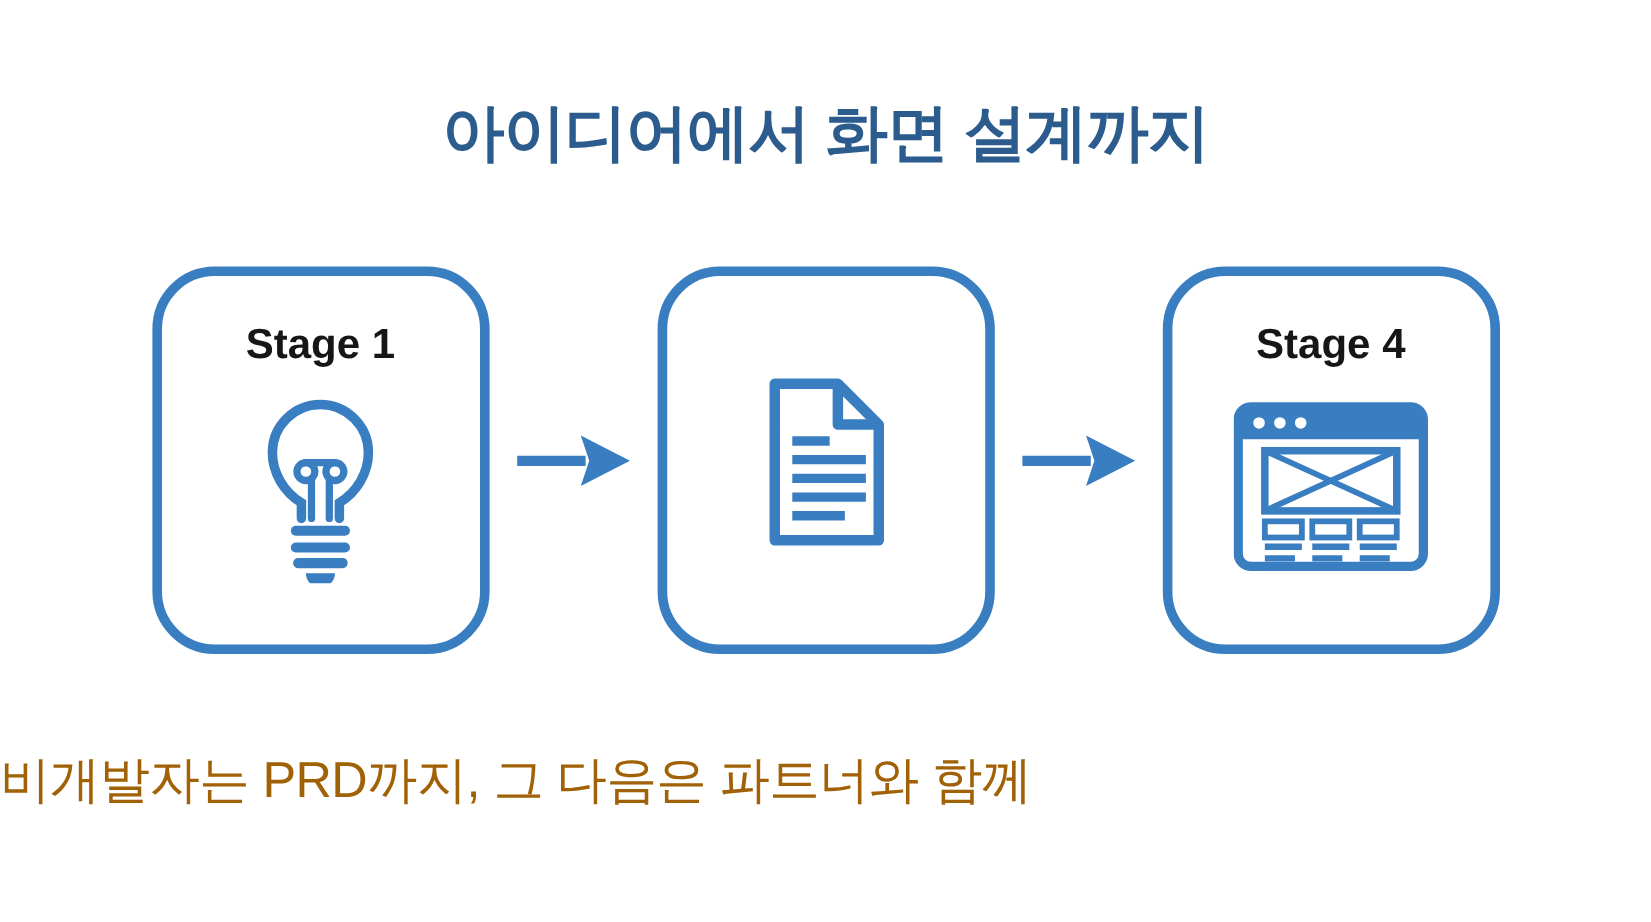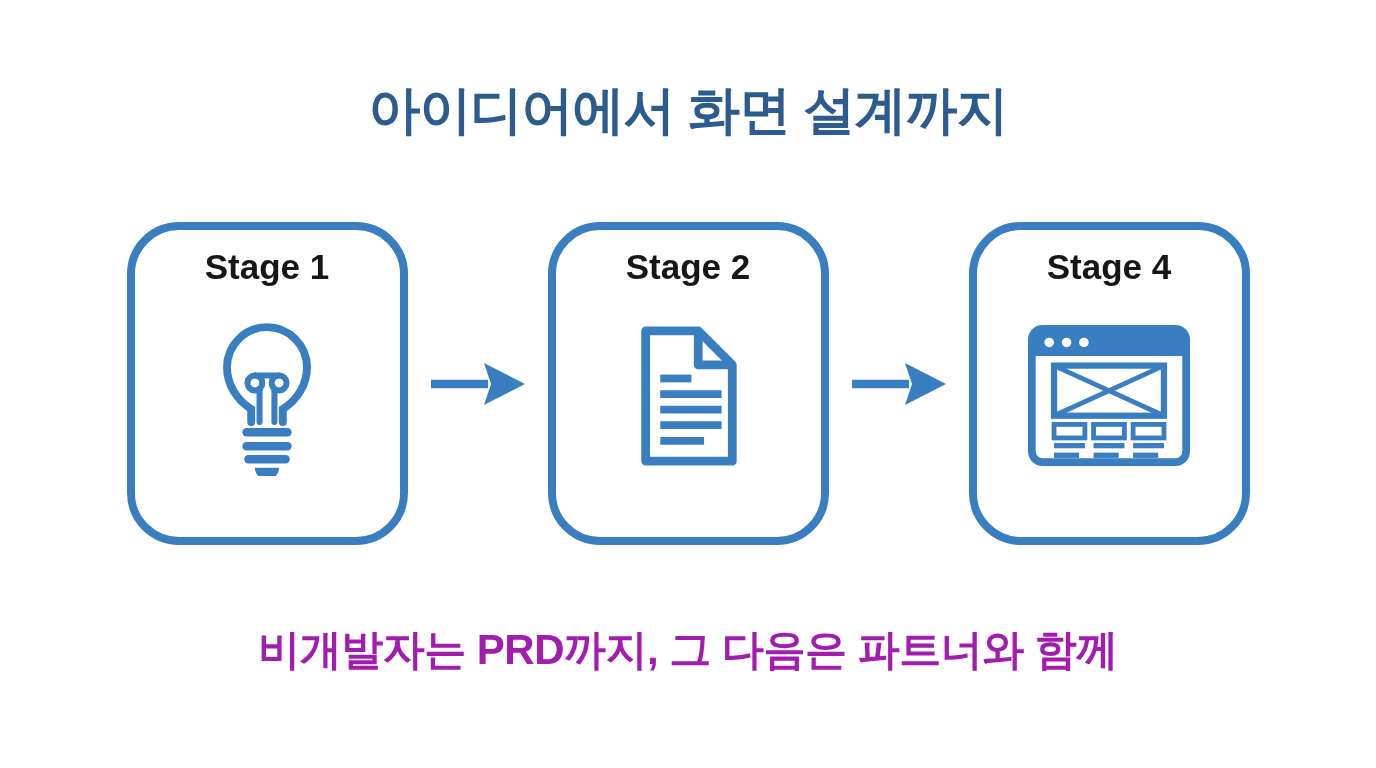--- a/index.html
+++ b/index.html
@@ -34,21 +34,21 @@
   }
   .stage-card {
     width: 281px;
     height: 323px;
     border: 8px solid #3a7ec2;
     border-radius: 52px;
     background: #ffffff;
     display: flex;
     flex-direction: column;
     align-items: center;
-    padding-top: 16px;
+    padding-top: 36px;
   }
   .stage-label {
     font-size: 35px;
     font-weight: 700;
     color: #161616;
     line-height: 1.2;
   }
   .stage-icon-wrap {
     flex: 1;
     display: flex;
@@ -59,25 +59,25 @@
   .arrow-wrap {
     width: 140px;
     display: flex;
     justify-content: center;
     align-items: center;
   }
   .subtitle {
     position: absolute;
     top: 622px; left: 0;
     width: 100%;
-    text-align: center;
+    text-align: left;
     font-size: 42px;
-    font-weight: 700;
+    font-weight: 400;
     letter-spacing: -0.5px;
-    color: #a21caf;
+    color: #a16207;
   }
 </style>
 </head>
 <body>
 
 <div class="canvas">
 
   <div class="title">아이디어에서 화면 설계까지</div>
 
   <div class="flow-row">
@@ -101,21 +101,20 @@
     </div>
 
     <div class="arrow-wrap">
       <svg width="100" height="62" viewBox="0 0 100 62" fill="none">
         <line x1="3" y1="31" x2="60" y2="31" stroke="#3a7ec2" stroke-width="8.5"></line>
         <polygon points="56,10 97,31 56,52 63,31" fill="#3a7ec2"></polygon>
       </svg>
     </div>
 
     <div class="stage-card">
-      <div class="stage-label">Stage 2</div>
       <div class="stage-icon-wrap">
         <svg width="112" height="148" viewBox="0 0 115 152" fill="none">
           <path d="M 14,9 H 68 L 103,44 V 143 H 14 Z" stroke="#3a7ec2" stroke-width="9" stroke-linejoin="round" fill="#ffffff"></path>
           <path d="M 68,9 V 44 H 103" stroke="#3a7ec2" stroke-width="9" stroke-linejoin="round" fill="none"></path>
           <line x1="29" y1="58" x2="61" y2="58" stroke="#3a7ec2" stroke-width="8"></line>
           <line x1="29" y1="74" x2="92" y2="74" stroke="#3a7ec2" stroke-width="8"></line>
           <line x1="29" y1="90" x2="92" y2="90" stroke="#3a7ec2" stroke-width="8"></line>
           <line x1="29" y1="106" x2="92" y2="106" stroke="#3a7ec2" stroke-width="8"></line>
           <line x1="29" y1="122" x2="74" y2="122" stroke="#3a7ec2" stroke-width="8"></line>
         </svg>

